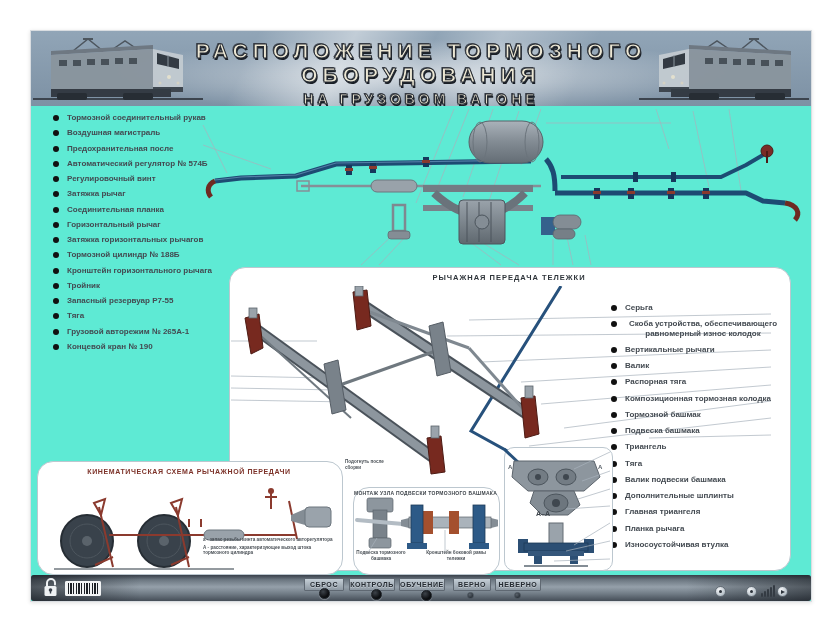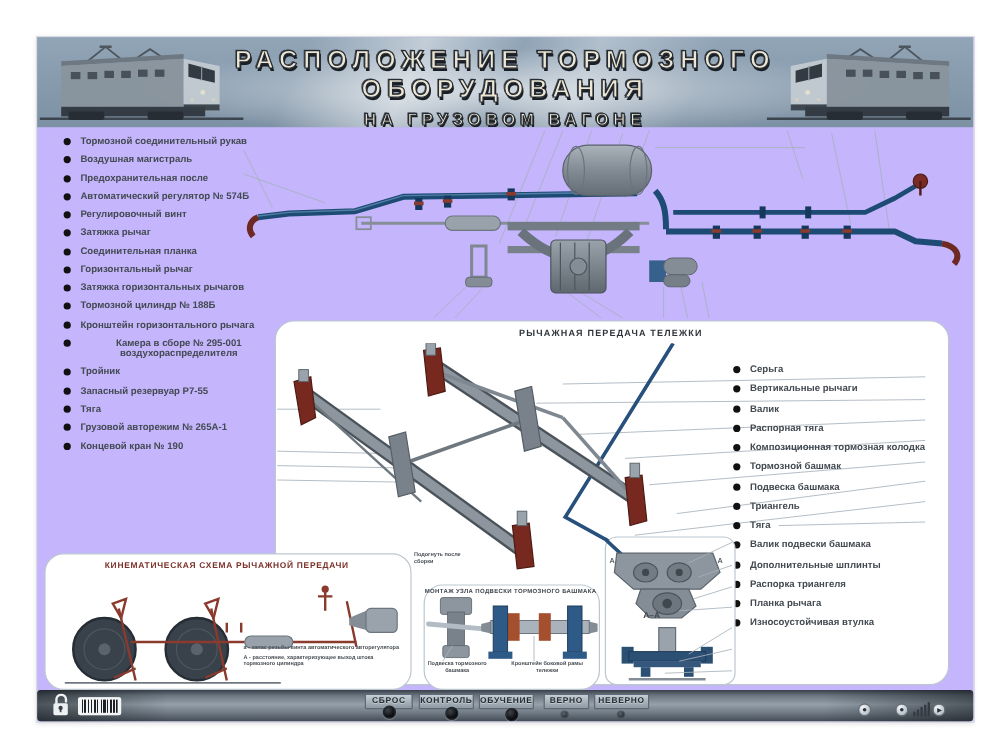--- a/index.html
+++ b/index.html
@@ -1,17 +1,17 @@
 <!DOCTYPE html>
 <html><head>
 <meta charset="utf-8">
 <style>
   html,body{margin:0;padding:0;background:#ffffff;}
   .page{position:relative;width:840px;height:630px;background:#fff;font-family:"Liberation Sans",sans-serif;overflow:hidden;}
-  .poster{position:absolute;left:30px;top:30px;width:780px;height:570px;background:#c4b5fd;border:1px solid #d9dde1;box-shadow:0 1px 4px rgba(0,0,0,.12);}
+  .poster{position:absolute;left:30px;top:30px;width:780px;height:570px;background:#5eead4;border:1px solid #d9dde1;box-shadow:0 1px 4px rgba(0,0,0,.12);}
   .abs{position:absolute;}
   svg{display:block;}
 
   
   .header{position:absolute;left:0;top:0;width:780px;height:75px;overflow:hidden;
     background:
       radial-gradient(ellipse at 50% 60%, rgba(255,255,255,.6), rgba(255,255,255,0) 58%),
       linear-gradient(115deg, rgba(255,255,255,0) 28%, rgba(255,255,255,.45) 40%, rgba(255,255,255,0) 50%, rgba(255,255,255,.3) 58%, rgba(255,255,255,0) 70%),
       linear-gradient(180deg,#91a5b7,#7d91a4);}
   .loco{position:absolute;top:2px;width:170px;height:71px;opacity:.95;}
@@ -270,24 +270,20 @@
     <div class="li">
           <span class="dot"></span>
           <span class="lbl">Тормозной цилиндр № 188Б</span>
         </div>
     <div class="li">
           <span class="dot"></span>
           <span class="lbl">Кронштейн горизонтального рычага</span>
         </div>
     <div class="li">
           <span class="dot"></span>
-          <span class="lbl">Камера в сборе № 295-001 воздухораспределителя</span>
-        </div>
-    <div class="li">
-          <span class="dot"></span>
           <span class="lbl">Тройник</span>
         </div>
     <div class="li">
           <span class="dot"></span>
           <span class="lbl">Запасный резервуар Р7-55</span>
         </div>
     <div class="li">
           <span class="dot"></span>
           <span class="lbl">Тяга</span>
         </div>
@@ -346,20 +342,24 @@
     </g>
   </svg>
 
   <div class="abs list right-list">
     <div class="li">
           <span class="dot"></span>
           <span class="lbl">Серьга</span>
         </div>
     <div class="li">
           <span class="dot"></span>
+          <span class="lbl">Скоба устройства, обеспечивающего равномерный износ колодок</span>
+        </div>
+    <div class="li">
+          <span class="dot"></span>
           <span class="lbl">Вертикальные рычаги</span>
         </div>
     <div class="li">
           <span class="dot"></span>
           <span class="lbl">Валик</span>
         </div>
     <div class="li">
           <span class="dot"></span>
           <span class="lbl">Распорная тяга</span>
         </div>
@@ -386,21 +386,21 @@
     <div class="li">
           <span class="dot"></span>
           <span class="lbl">Валик подвески башмака</span>
         </div>
     <div class="li">
           <span class="dot"></span>
           <span class="lbl">Дополнительные шплинты</span>
         </div>
     <div class="li">
           <span class="dot"></span>
-          <span class="lbl">Распорка триангеля</span>
+          <span class="lbl">Главная триангеля</span>
         </div>
     <div class="li">
           <span class="dot"></span>
           <span class="lbl">Планка рычага</span>
         </div>
     <div class="li">
           <span class="dot"></span>
           <span class="lbl">Износоустойчивая втулка</span>
         </div>
   </div>

